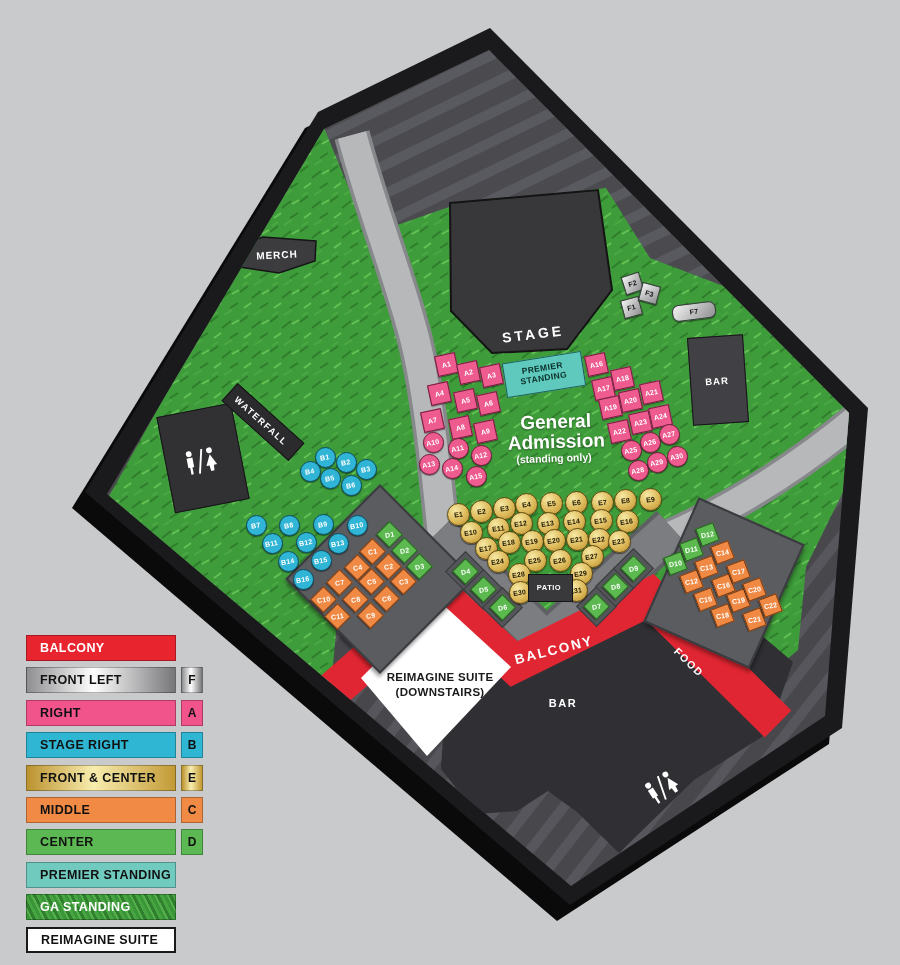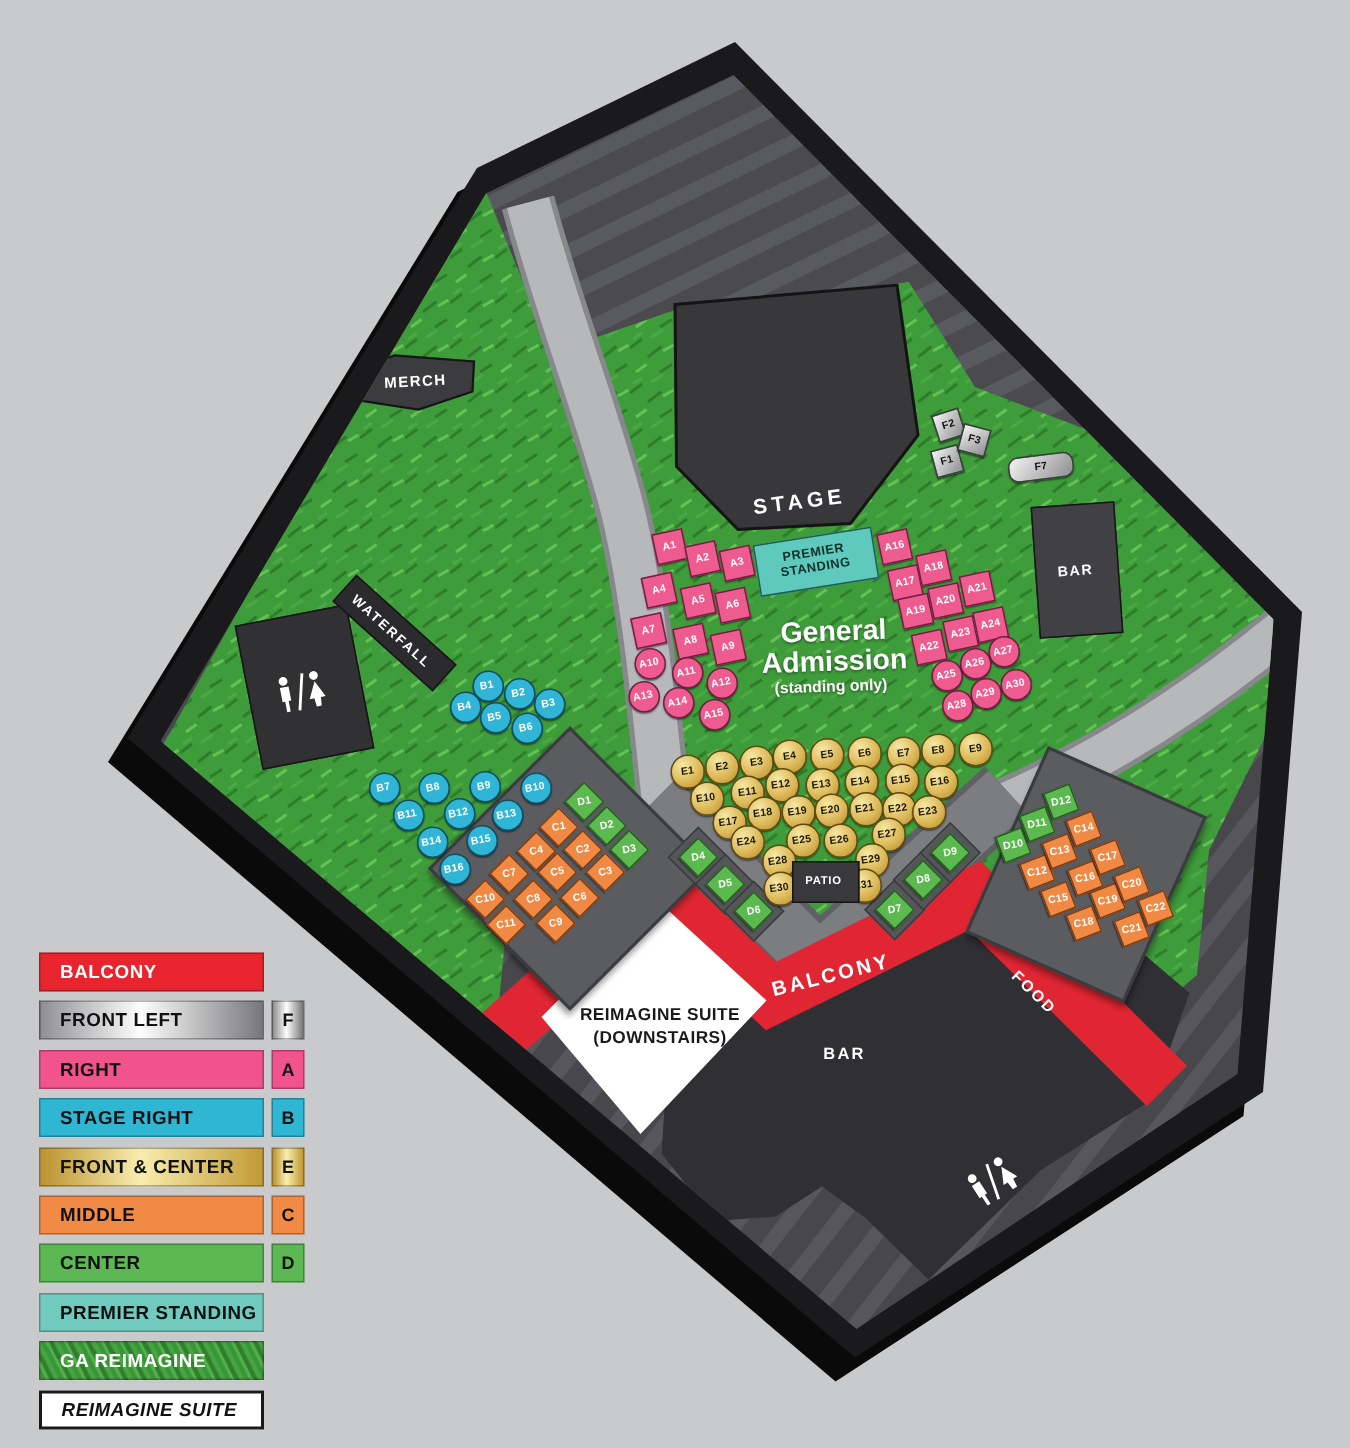--- a/index.html
+++ b/index.html
@@ -142,22 +142,22 @@
       <div class="lg-badge sw-pink" style="top: 699.8px;">A</div>
       <div class="lg-row sw-cyan" style="top: 732.2px;">STAGE RIGHT</div>
       <div class="lg-badge sw-cyan" style="top: 732.2px;">B</div>
       <div class="lg-row sw-gold" style="top: 764.6px;">FRONT &amp; CENTER</div>
       <div class="lg-badge sw-gold" style="top: 764.6px;">E</div>
       <div class="lg-row sw-orange" style="top: 797px;">MIDDLE</div>
       <div class="lg-badge sw-orange" style="top: 797px;">C</div>
       <div class="lg-row sw-green" style="top: 829.4px;">CENTER</div>
       <div class="lg-badge sw-green" style="top: 829.4px;">D</div>
       <div class="lg-row sw-teal" style="top: 861.8px;">PREMIER STANDING</div>
-      <div class="lg-row sw-grass" style="top: 894.2px;">GA REIMAGINE</div>
-      <div class="lg-row sw-white" style="top: 926.6px; font-style: italic;">REIMAGINE SUITE</div>
+      <div class="lg-row sw-grass" style="top: 894.2px;">GA STANDING</div>
+      <div class="lg-row sw-white" style="top: 926.6px;">REIMAGINE SUITE</div>
     </div>
 <div class="seat c-pink" style="left: 435.5px; top: 353.5px; width: 21px; height: 21px; transform: rotate(-12deg);">
       <span>A1</span>
     </div>
     <div class="seat c-pink" style="left: 457.5px; top: 361.5px; width: 21px; height: 21px; transform: rotate(-12deg);">
       <span>A2</span>
     </div>
     <div class="seat c-pink" style="left: 480.5px; top: 364.5px; width: 21px; height: 21px; transform: rotate(-12deg);">
       <span>A3</span>
     </div>

